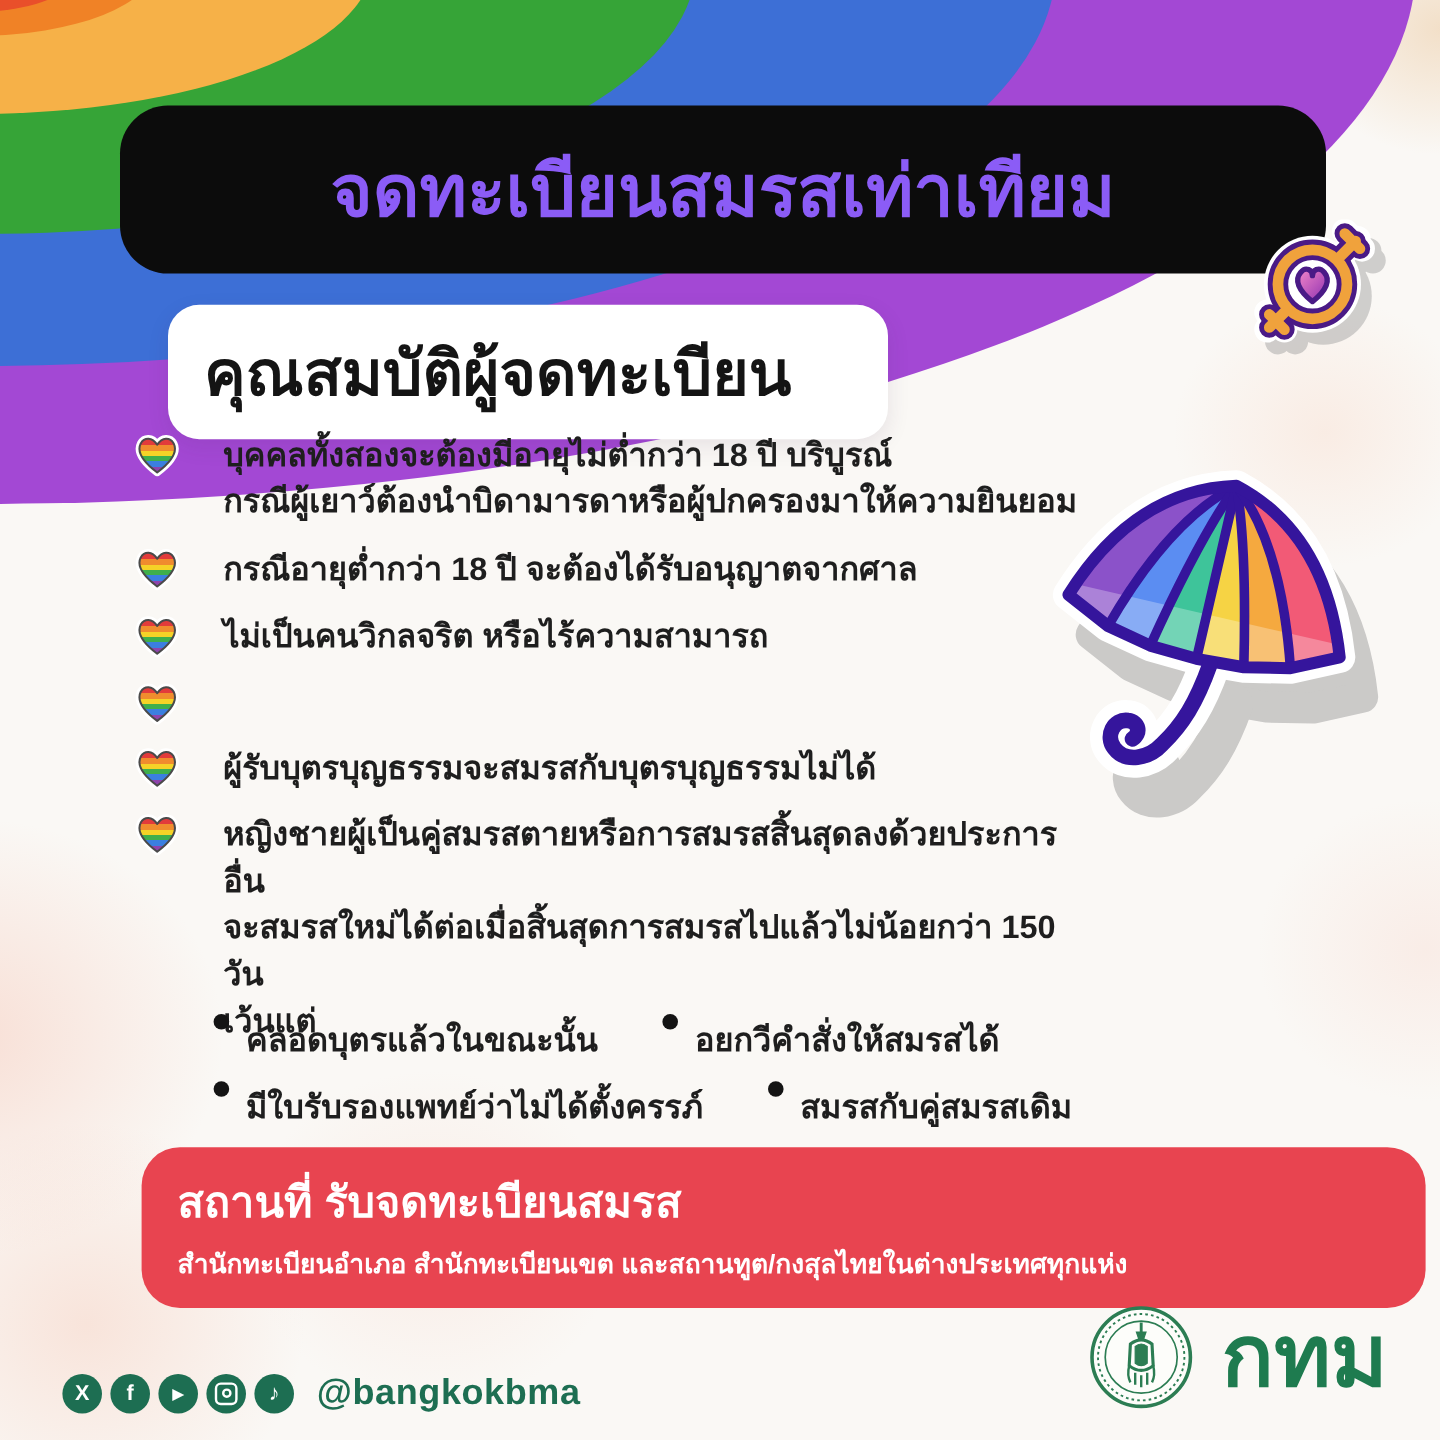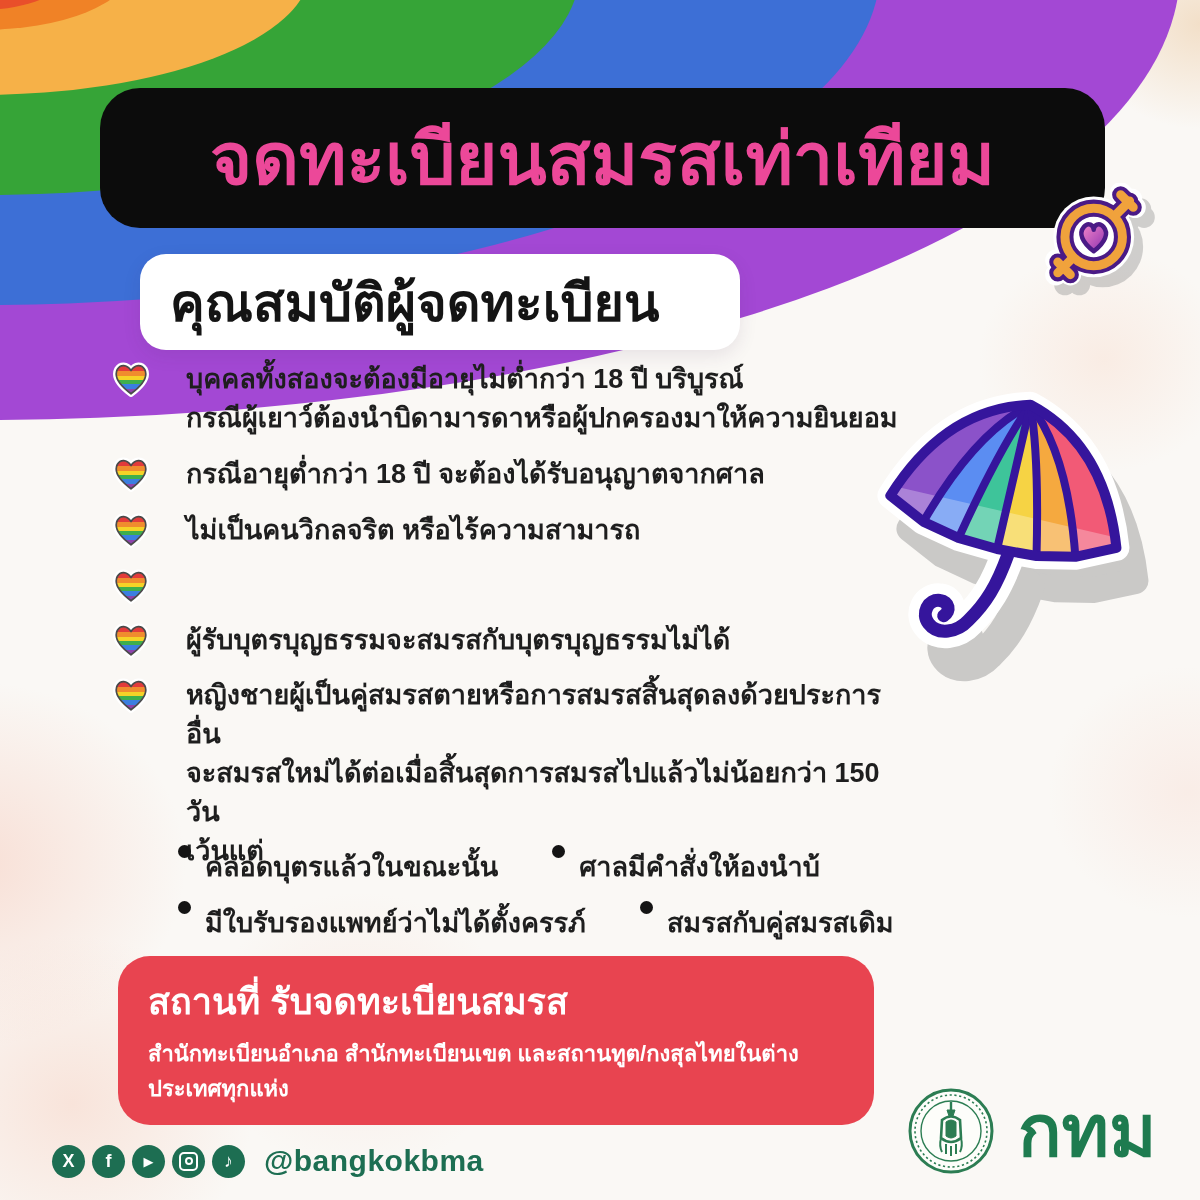--- a/index.html
+++ b/index.html
@@ -13,38 +13,38 @@
       radial-gradient(220px 200px at 30% 86%, rgba(248,216,204,.35), rgba(248,216,204,0) 70%),
       radial-gradient(200px 180px at 99% 66%, rgba(247,210,198,.30), rgba(247,210,198,0) 70%),
       radial-gradient(180px 160px at 92% 30%, rgba(248,214,196,.35), rgba(248,214,196,0) 70%),
       #faf8f5;
   }
   .rainbow{position:absolute;left:0;top:0;}
   .title-banner{
     position:absolute;left:100px;top:88px;width:1005px;height:140px;
     background:#0c0c0c;border-radius:40px;display:flex;align-items:center;justify-content:center;
   }
-  .title-banner .t{color:#ec4899;font-size:72px;font-weight:800;white-space:nowrap;letter-spacing:0;}
+  .title-banner .t{color:#8b5cf6;font-size:60px;font-weight:800;white-space:nowrap;letter-spacing:0;}
   .gender-sticker{position:absolute;left:1032px;top:183px;}
   .heading-box{
-    position:absolute;left:140px;top:254px;width:600px;height:96px;background:#ffffff;
+    position:absolute;left:140px;top:254px;width:600px;height:112px;background:#ffffff;
     border-radius:26px;display:flex;align-items:center;box-shadow:0 6px 18px rgba(70,40,90,.10);
   }
   .heading-box .h{color:#141414;font-size:52px;font-weight:800;padding-left:30px;white-space:nowrap;}
   .quals{position:absolute;left:112px;top:360px;width:800px;list-style:none;margin:0;padding:0;}
   .quals li{display:flex;align-items:flex-start;gap:36px;margin-bottom:17px;}
   .quals .heart{flex:0 0 auto;margin-top:1px;}
   .q-text{font-size:27px;line-height:1.44;font-weight:600;color:#1e1e1e;white-space:pre-line;}
   .exceptions{position:absolute;left:178px;top:845px;display:flex;flex-direction:column;gap:13px;}
   .ex-row{display:flex;gap:54px;}
   .ex-item{display:flex;align-items:flex-start;gap:14px;}
   .ex-dot{width:13px;height:13px;border-radius:50%;background:#141414;flex:0 0 auto;}
   .ex-text{font-size:27px;font-weight:600;color:#1e1e1e;white-space:nowrap;}
   .location-box{
-    position:absolute;left:118px;top:956px;width:756px;box-sizing:border-box;
+    position:absolute;left:118px;top:956px;width:1070px;box-sizing:border-box;
     background:#e84450;border-radius:32px;padding:17px 30px 19px 30px;
   }
   .loc-title{color:#fff;font-size:36px;font-weight:800;}
   .loc-sub{color:#fff;font-size:22px;font-weight:700;margin-top:6px;}
   .umbrella{position:absolute;left:854px;top:368px;}
   .footer-social{position:absolute;left:52px;top:1144px;display:flex;align-items:center;gap:7px;}
   .s-ico{width:33px;height:33px;border-radius:50%;background:#1d6e52;color:#fff;display:flex;
          align-items:center;justify-content:center;font-weight:800;font-size:18px;line-height:1;}
   .s-ico .yt{font-size:13px;}
   .ig{width:15px;height:15px;border:2.5px solid #fff;border-radius:5px;position:relative;}
@@ -173,21 +173,21 @@
   </ul>
 
   <div class="exceptions">
     <div class="ex-row">
       <div class="ex-item">
         <span class="ex-dot"></span>
         <span class="ex-text">คลอดบุตรแล้วในขณะนั้น</span>
       </div>
       <div class="ex-item">
         <span class="ex-dot"></span>
-        <span class="ex-text">ศาลมีคำสั่งให้องนำบ้</span>
+        <span class="ex-text">อยกวีคำสั่งให้สมรสได้</span>
       </div>
     </div>
     <div class="ex-row">
       <div class="ex-item">
         <span class="ex-dot"></span>
         <span class="ex-text">มีใบรับรองแพทย์ว่าไม่ได้ตั้งครรภ์</span>
       </div>
       <div class="ex-item">
         <span class="ex-dot"></span>
         <span class="ex-text">สมรสกับคู่สมรสเดิม</span>

